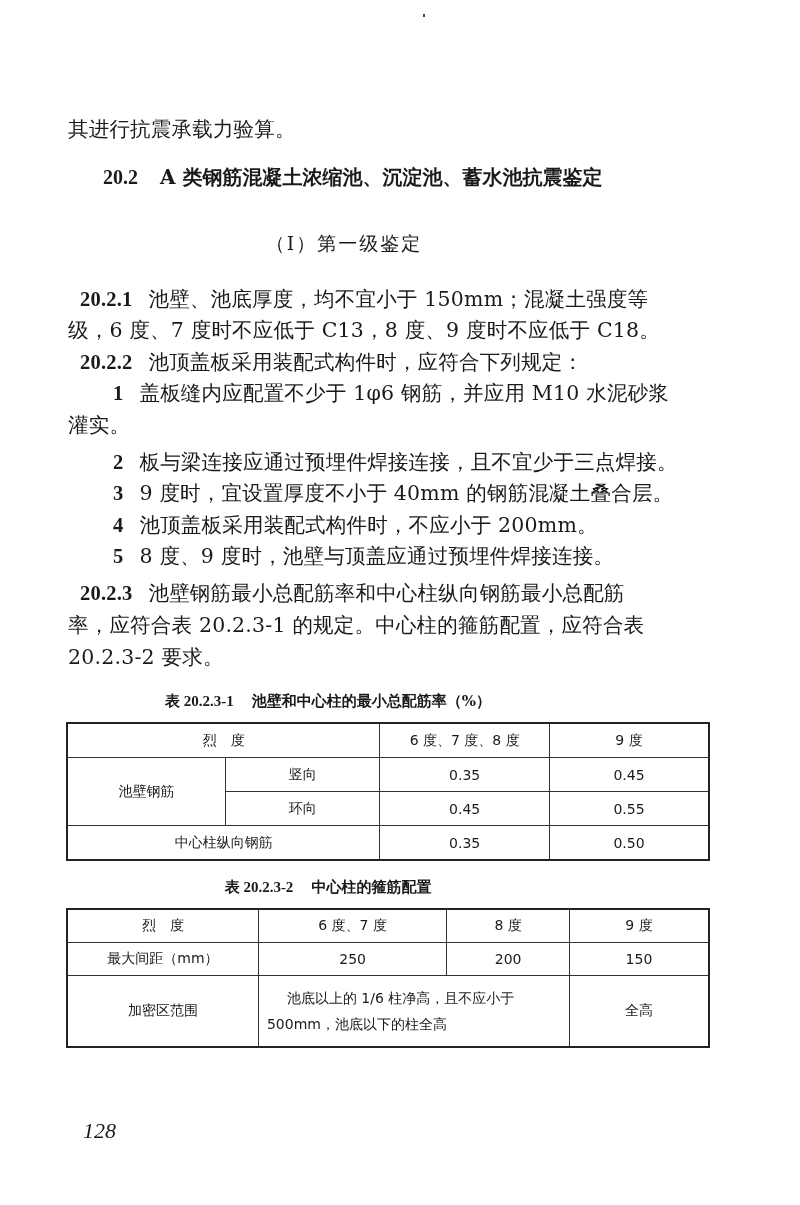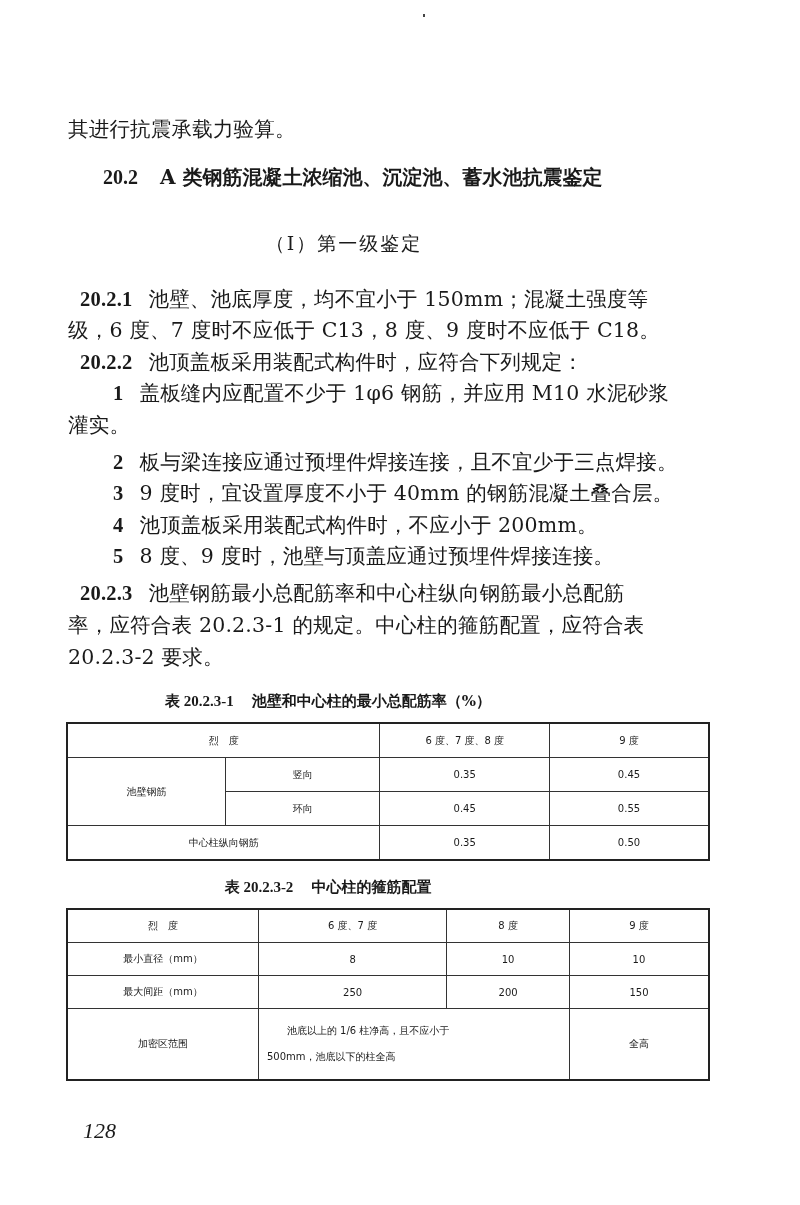--- a/index.html
+++ b/index.html
@@ -7,21 +7,21 @@
          font-family: "DejaVu Serif", "Liberation Serif", serif; color: #1a1a1a; }
   .dot { position: absolute; left: 423px; top: 14px; width: 2px; height: 3px; background: #444; }
   .line { position: absolute; left: 68px; font-size: 20.5px; line-height: 30px; white-space: nowrap; letter-spacing: 0.2px; }
   .h2 { position: absolute; left: 103px; top: 164px; font-size: 20px; font-weight: bold; white-space: nowrap; }
   .h2 .num { margin-right: 22px; font-family: "Liberation Serif", serif; }
   .h3 { position: absolute; left: 0; width: 688px; text-align: center; top: 231px; font-size: 19px; letter-spacing: 2px; }
   .clause-no { font-weight: bold; font-family: "Liberation Serif", serif; margin-right: 16px; margin-left: 12px; }
   .item-no { font-weight: bold; font-family: "Liberation Serif", serif; margin-right: 16px; }
   .caption { position: absolute; left: 0; width: 656px; text-align: center; font-size: 15px; font-weight: bold; white-space: nowrap; }
   .caption .cap-no { margin-right: 18px; font-family: "Liberation Serif", serif; }
-  table { position: absolute; border-collapse: collapse; font-size: 10px; font-family: "DejaVu Sans", "Liberation Sans", sans-serif; }
+  table { position: absolute; border-collapse: collapse; font-size: 14px; font-family: "DejaVu Sans", "Liberation Sans", sans-serif; }
   table td { border: 1px solid #333; text-align: center; vertical-align: middle; padding: 0; }
   table.t1 { left: 66px; top: 722px; width: 644px; border: 2px solid #222; }
   table.t2 { left: 66px; top: 908px; width: 644px; border: 2px solid #222; }
   .t1 td { height: 33px; }
   .t2 td { height: 32px; }
   .t2 td.multi { text-align: left; padding: 4px 8px; line-height: 26px; height: 62px; }
   .pageno { position: absolute; left: 83px; top: 1118px; font-size: 22px; font-style: italic; font-family: "Liberation Serif", serif; }
 </style>
 </head>
 <body>
@@ -113,26 +113,20 @@
       <col style="width:140px">
     </colgroup>
   <tbody>
       <tr>
     <td>烈　度</td>
     <td>6 度、7 度</td>
     <td>8 度</td>
     <td>9 度</td>
   </tr>
   <tr>
-    <td>最小直径（mm）</td>
-    <td>8</td>
-    <td>10</td>
-    <td>10</td>
-  </tr>
-  <tr>
     <td>最大间距（mm）</td>
     <td>250</td>
     <td>200</td>
     <td>150</td>
   </tr>
   <tr>
     <td>加密区范围</td>
     <td colspan="2" class="multi">
       <div style="padding-left:20px;">池底以上的 1/6 柱净高，且不应小于</div>
       <div>500mm，池底以下的柱全高</div>

